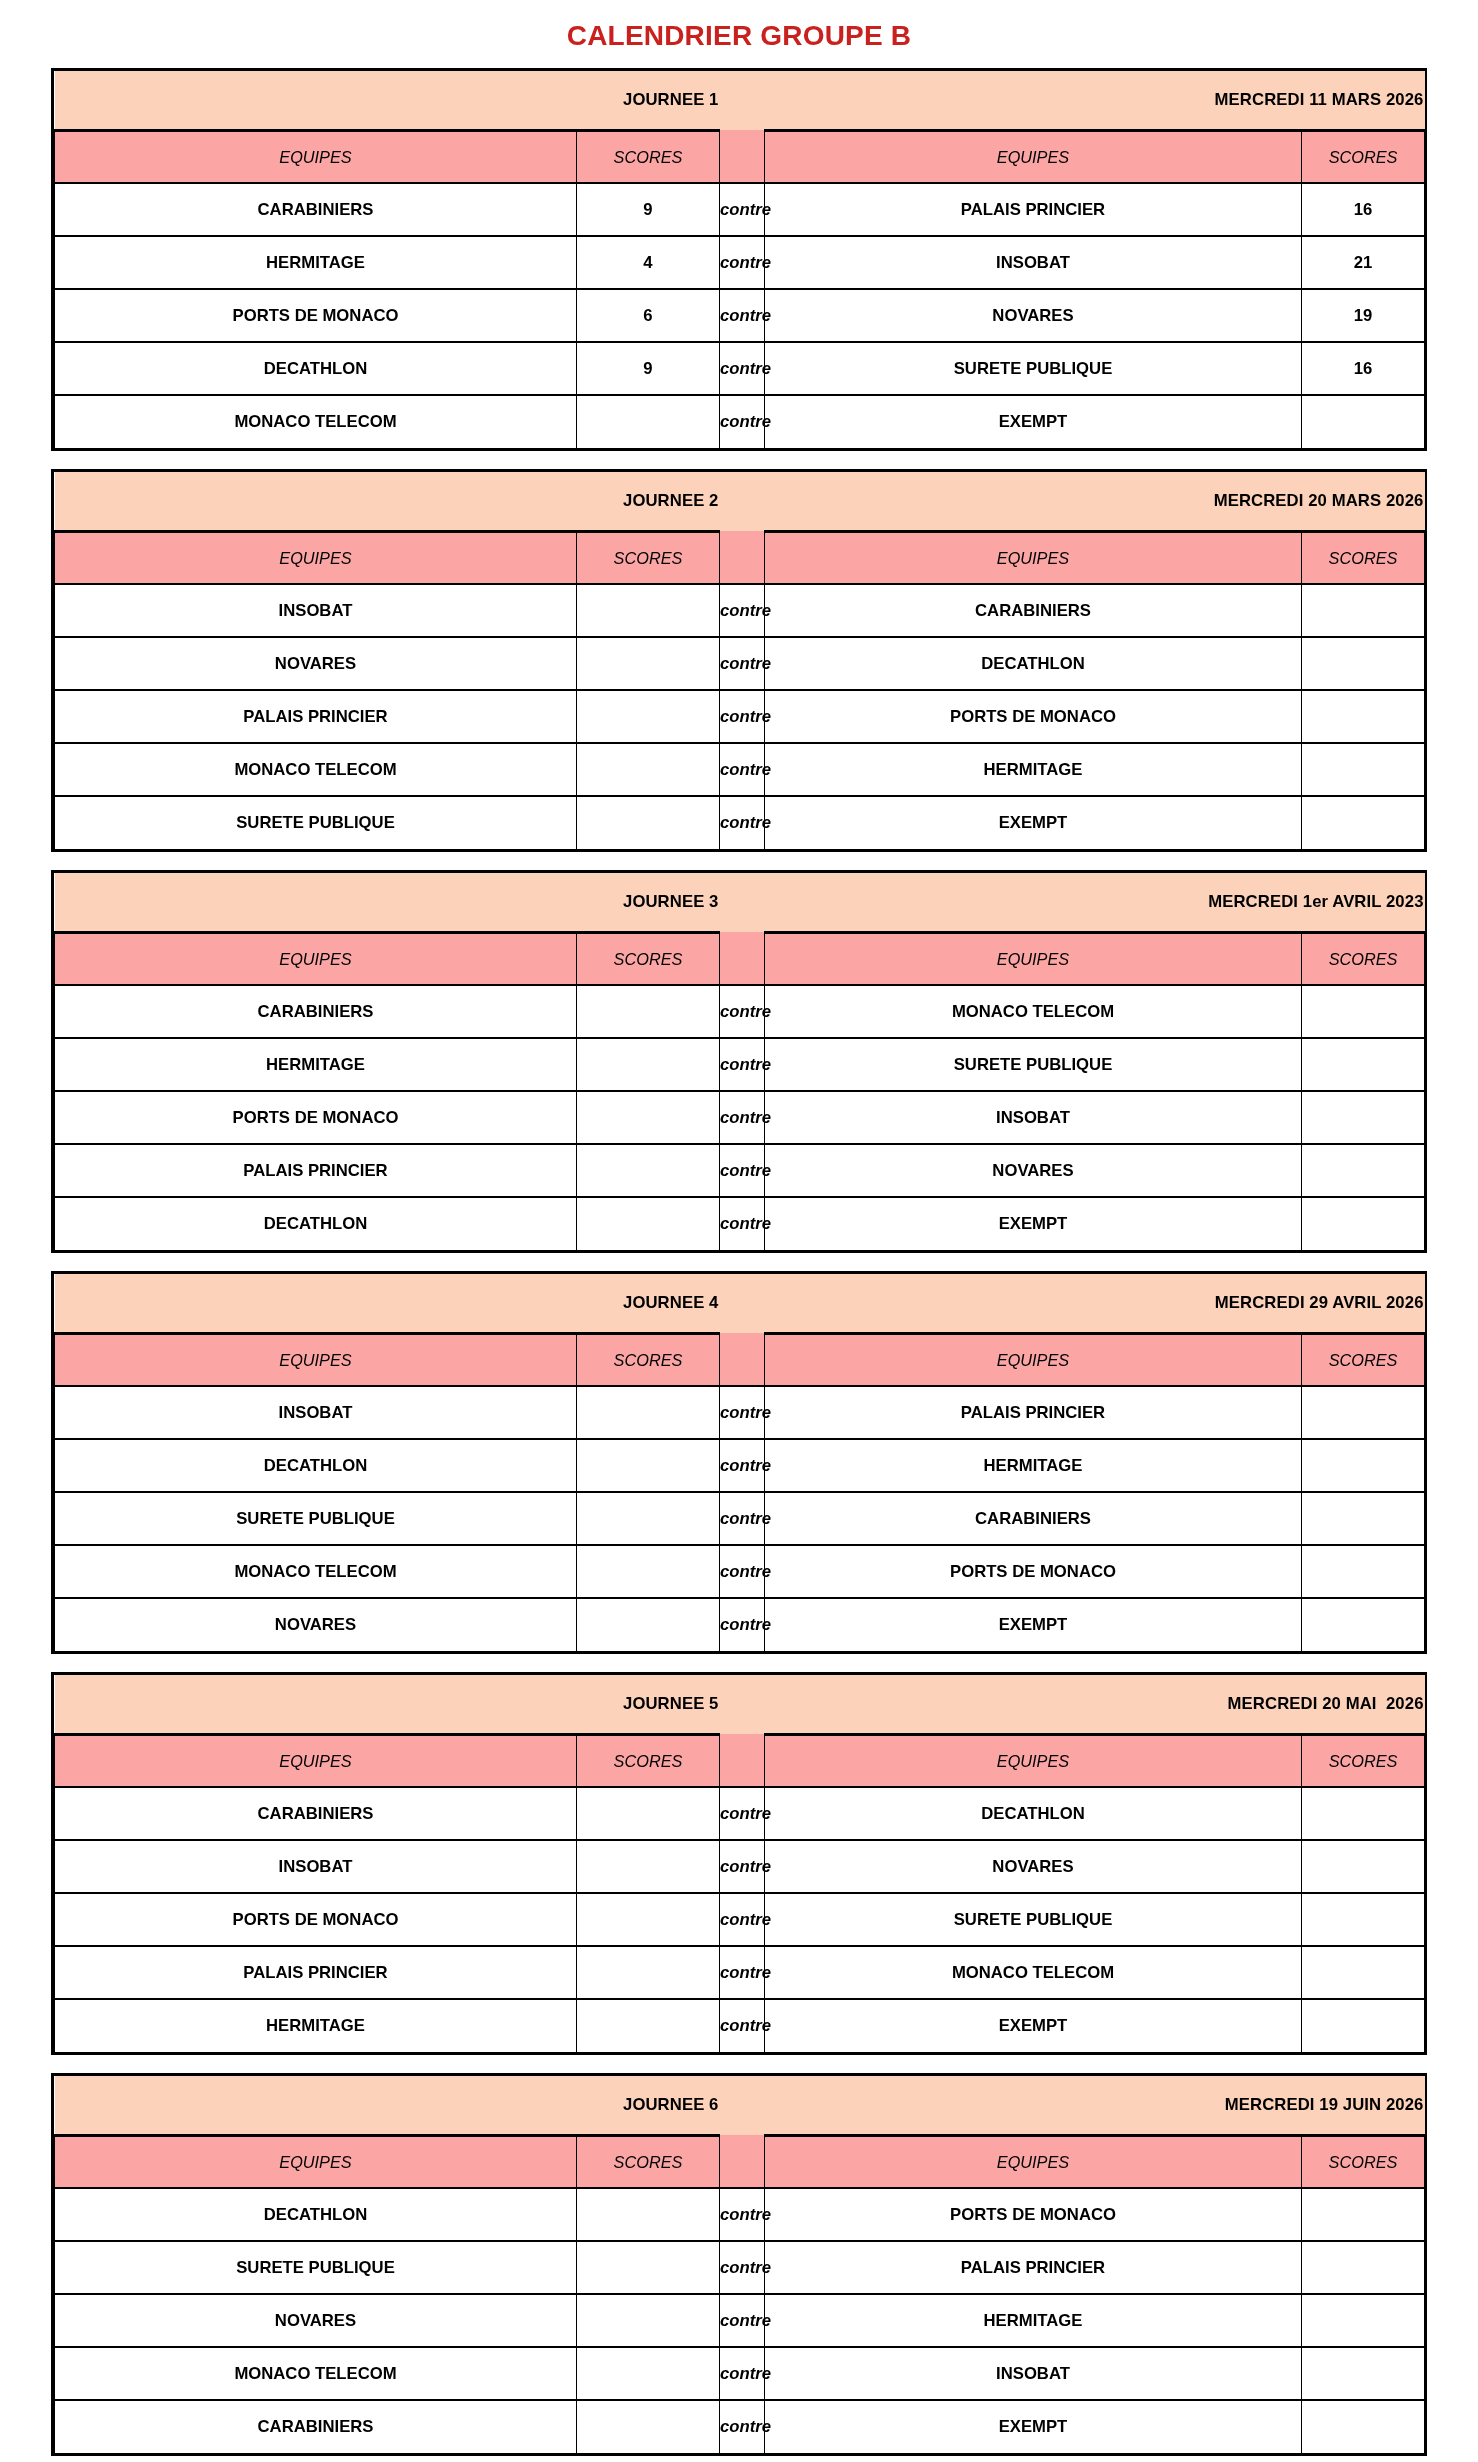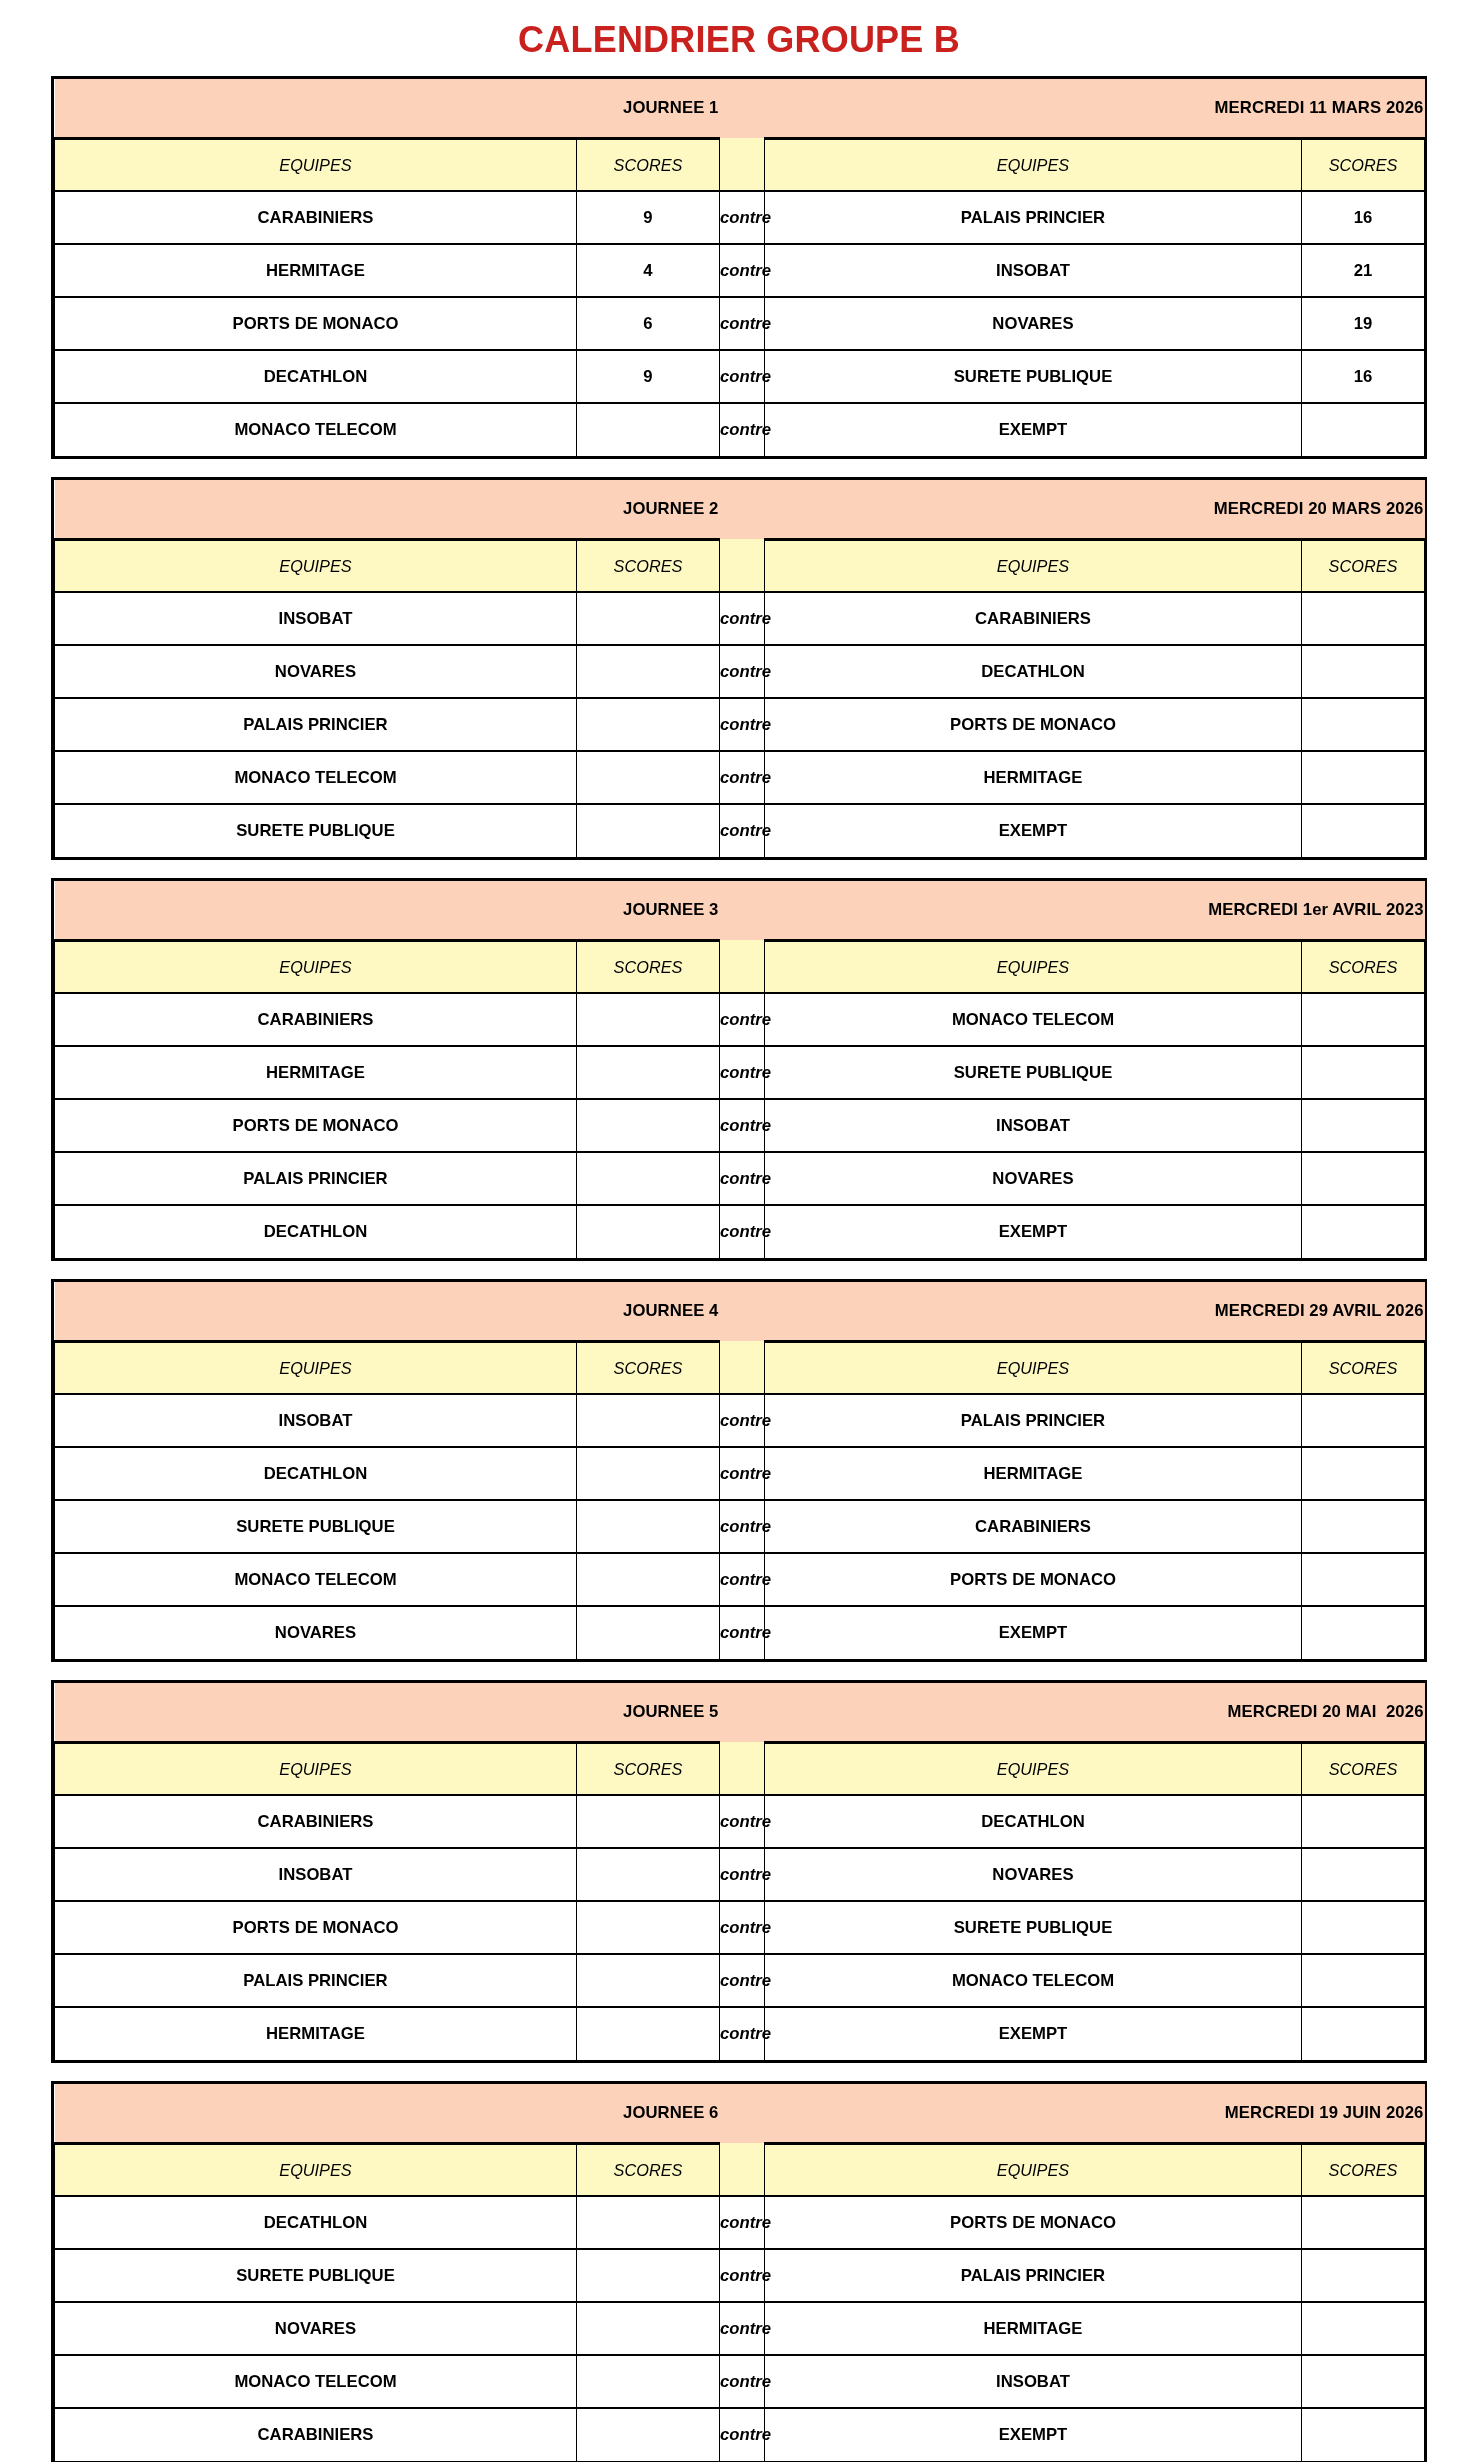--- a/index.html
+++ b/index.html
@@ -14,21 +14,21 @@
     height: 3126px;
     position: relative;
     overflow: hidden;
   }
 
   
   .page-title {
     width: 100%;
     text-align: center;
     color: #C9211E;
-    font-size: 36px;
+    font-size: 28px;
     font-weight: bold;
     letter-spacing: 0.2px;
     line-height: 1;
     padding-top: 21.7px;
     padding-bottom: 0;
     margin: 0;
     font-family: "Liberation Sans", sans-serif;
   }
 
   
@@ -79,21 +79,21 @@
     height: 53px;
     vertical-align: middle;
     text-align: center;
     font-size: 16.3px;
     font-style: italic;
     font-weight: normal;
     color: #000000;
     border-left: 1px solid #000;
     border-right: 1px solid #000;
     border-bottom: 2.5px solid #000;
-    background: #fef9c3;
+    background: #fca5a5;
   }
 
   
   tr.matchrow td {
     height: 53px;
     vertical-align: middle;
     text-align: center;
     font-size: 16.7px;
     font-weight: bold;
     color: #000000;

